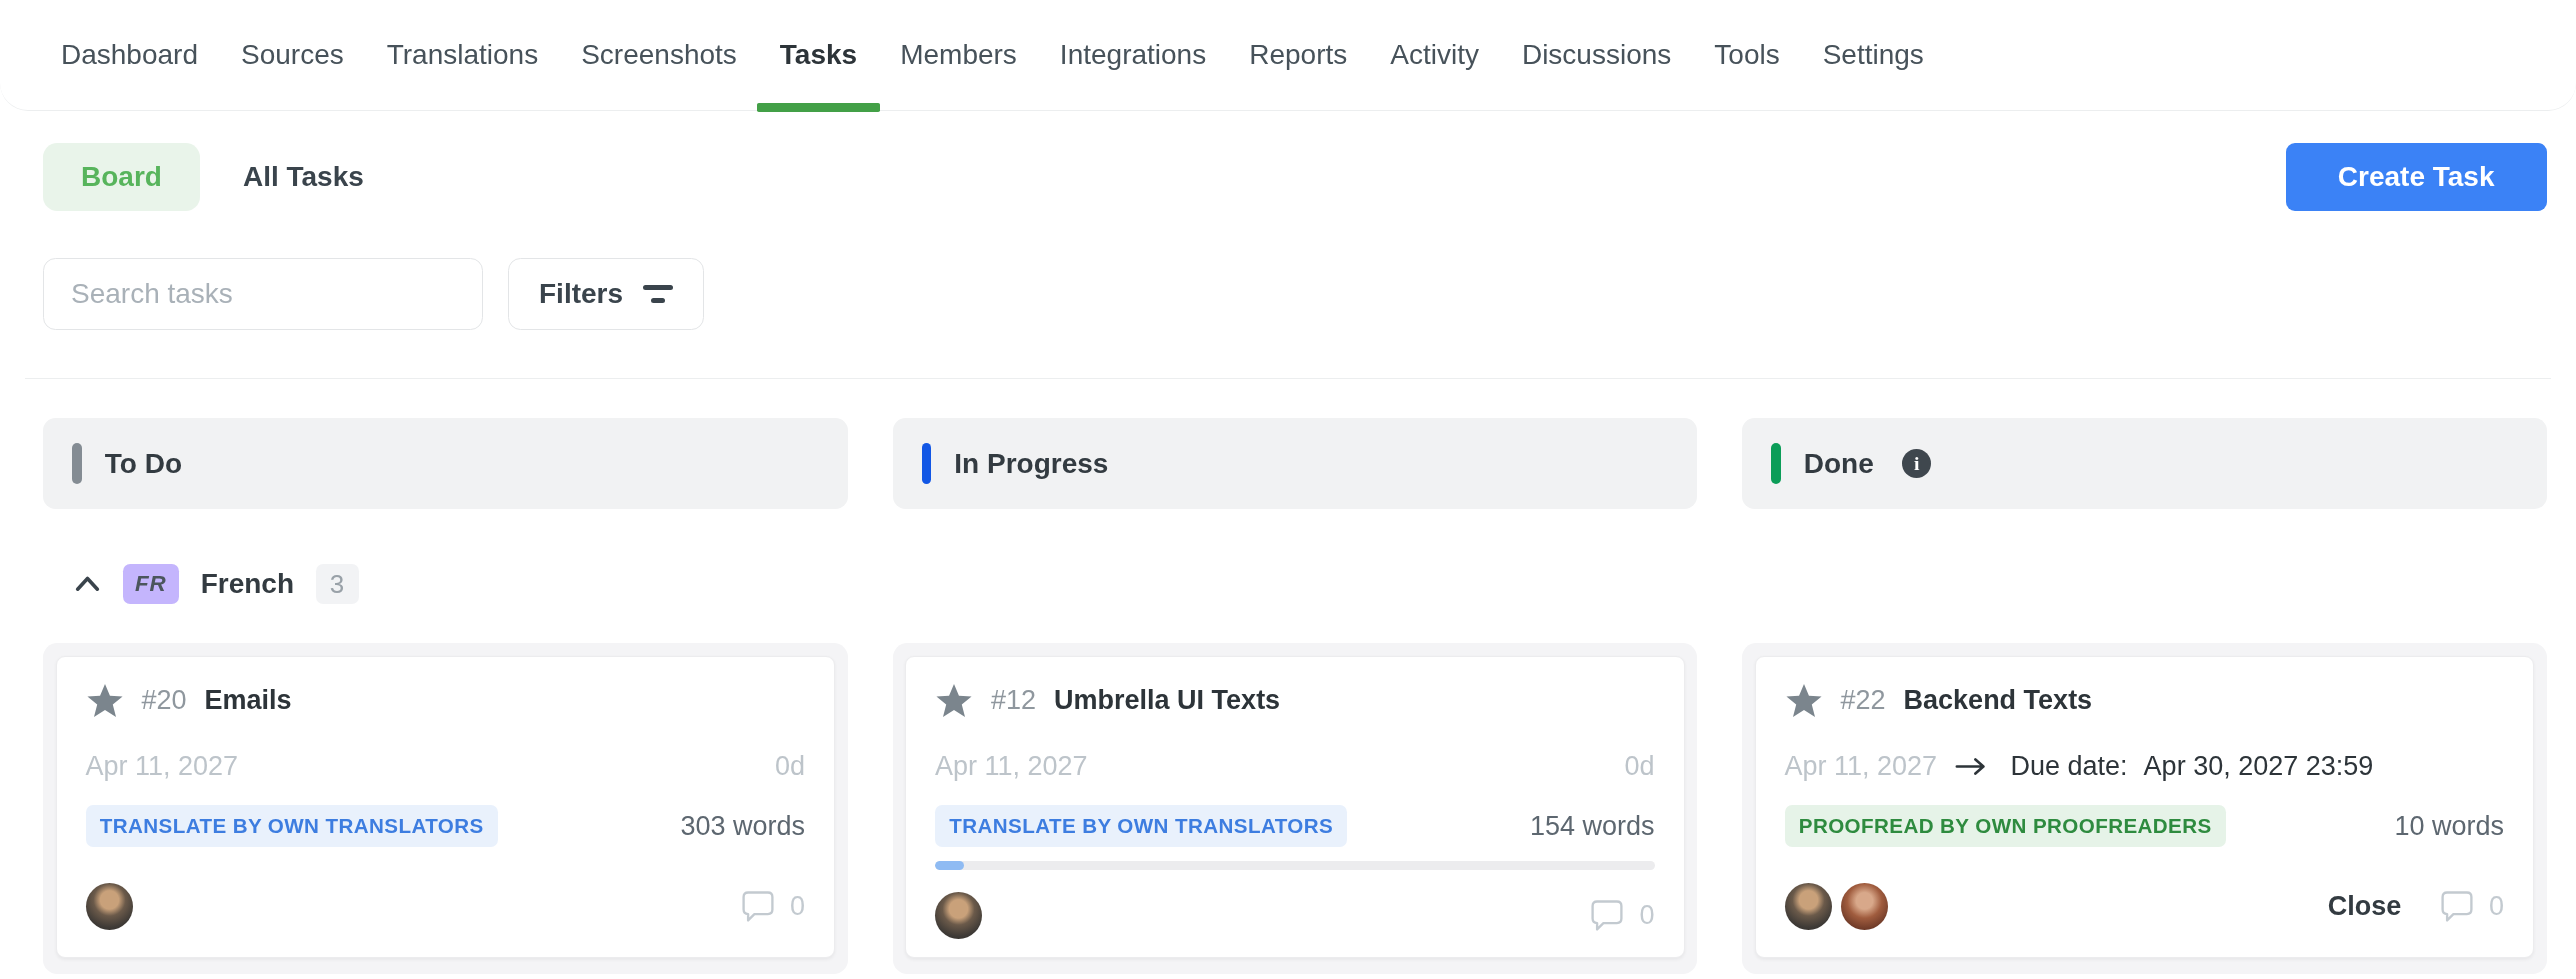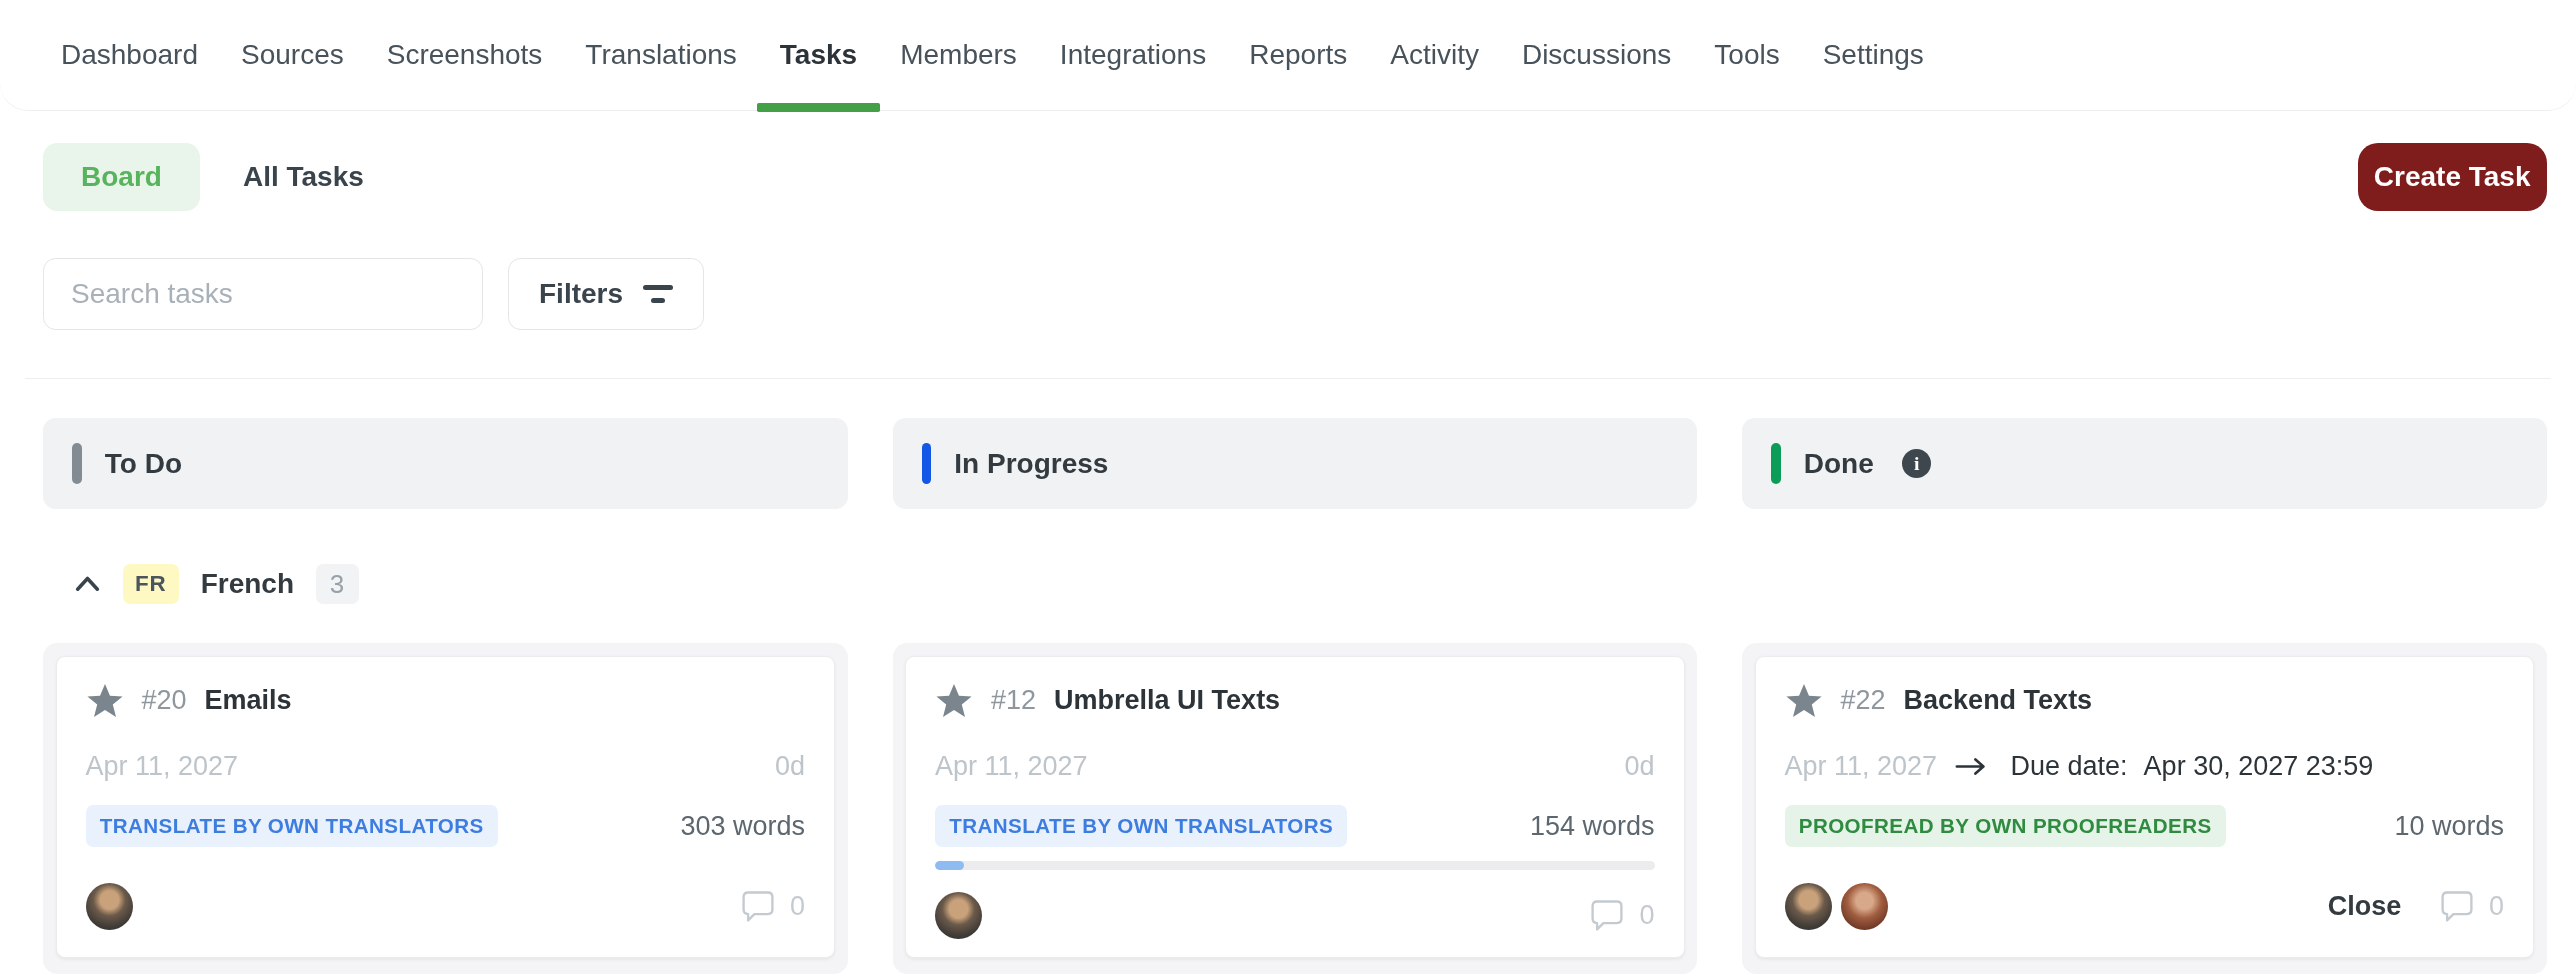--- a/index.html
+++ b/index.html
@@ -16,22 +16,22 @@
   .topnav li.active::after { content:""; position:absolute; left:-23px; right:-23px;
                bottom:-1.8px; height:9px; background:#43a047; border-radius:1.8px; }
 
   
   .toolbar { margin-top:32px; display:flex; align-items:center; padding:0 29.5px 0 43px; }
   .pill-board { height:68px; padding:0 38px; border-radius:14.3px; background:#e9f4ea;
                 color:#57b45c; font-size:28px; font-weight:600; display:flex;
                 align-items:center; cursor:pointer; }
   .tab-alltasks { margin-left:43px; font-size:28px; font-weight:600; color:#3a444c; cursor:pointer; }
   .spacer { flex:1; }
-  .btn-create { height:68px; padding:0 16px; border:none; border-radius:20px;
-                background:#7f1d1d; color:#ffffff; font-size:28px; font-weight:700;
+  .btn-create { height:68px; padding:0 52px; border:none; border-radius:9px;
+                background:#3b82f6; color:#ffffff; font-size:28px; font-weight:700;
                 font-family:inherit; cursor:pointer; }
 
   
   .searchrow { margin-top:47px; display:flex; align-items:center; padding:0 43px; }
   .search-input { width:440px; height:72px; border:1.8px solid #e3e5e7; border-radius:12.5px;
                   font-size:28px; font-family:inherit; color:#3a444c; padding:0 27px; outline:none; }
   .search-input::placeholder { color:#a9b1b8; }
   .btn-filters { margin-left:25px; height:72px; padding:0 30px; border:1.8px solid #e3e5e7;
                  border-radius:12.5px; background:#fff; display:flex; align-items:center;
                  gap:19.7px; font-size:28px; font-weight:600; color:#3a444c;
@@ -51,22 +51,22 @@
               align-items:center; padding:0 29px; gap:23px; }
   .col-marker { width:9.8px; height:41px; border-radius:5.4px; flex:0 0 auto; }
   .col-label { font-size:28px; font-weight:600; color:#333b41; }
   .info-icon { width:29px; height:29px; border-radius:50%; background:#3f474e; color:#fff;
                font-size:19.7px; font-weight:700; display:flex; align-items:center;
                justify-content:center; margin-left:5.4px; font-family:"Liberation Serif",serif; }
 
   
   .group-row { margin-top:55px; padding-left:74px; display:flex; align-items:center; gap:21.5px; }
   .chev { width:27px; height:19.7px; cursor:pointer; }
-  .lang-badge { background:#fef9c3; border-radius:7.2px; padding:7.2px 12.5px; font-size:22.4px;
-                font-weight:600; color:#4b555d; letter-spacing:0.9px; }
+  .lang-badge { background:#c4b5fd; border-radius:7.2px; padding:7.2px 12.5px; font-size:22.4px;
+                font-weight:600; color:#4b555d; letter-spacing:0.9px;font-style:italic; }
   .lang-name { font-size:28px; font-weight:600; color:#333b41; }
   .count-badge { background:#f2f3f5; border-radius:7.2px; padding:4.5px 14.3px; font-size:26px;
                  color:#99a1a8; }
 
   
   .lanes { margin-top:39px; }
   .lane { background:#f4f4f6; border-radius:14.3px; padding:12.5px 12.5px 16px; height:331px; }
   .card { background:#fff; border:0.9px solid #ececee; border-radius:9px; height:302px;
           box-shadow:0 1.8px 3.6px rgba(0,0,0,.05); padding:25px 29px 0; cursor:pointer; }
 
@@ -105,22 +105,22 @@
   .comment-icon { width:36px; height:36px; }
   .comment-count { font-size:27px; color:#c3cad0; }
 </style>
 </head>
 <body>
 
 <nav class="topnav">
   <ul>
     <li>Dashboard</li>
     <li>Sources</li>
+    <li>Translations</li>
     <li>Screenshots</li>
-    <li>Translations</li>
     <li class="active">Tasks</li>
     <li>Members</li>
     <li>Integrations</li>
     <li>Reports</li>
     <li>Activity</li>
     <li>Discussions</li>
     <li>Tools</li>
     <li>Settings</li>
   </ul>
 </nav>

